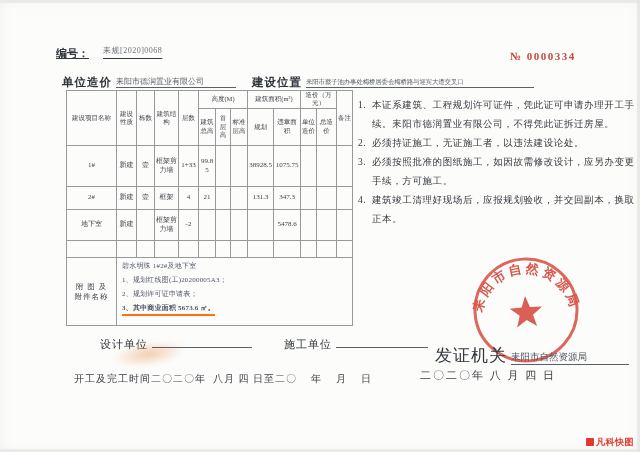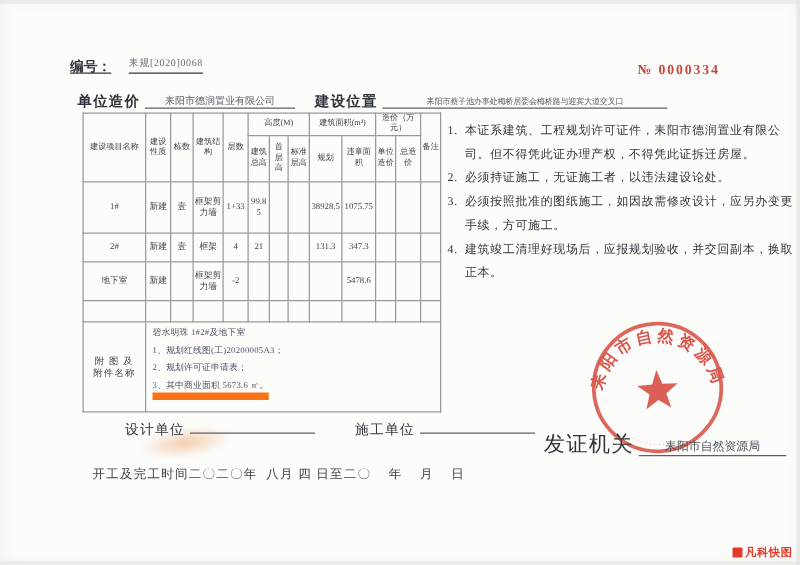--- a/index.html
+++ b/index.html
@@ -11,39 +11,39 @@
   #edge-right{right:0;top:0;width:3px;height:452px;opacity:.7;}
   #edge-bottom{left:0;bottom:0;width:640px;height:3px;opacity:.6;}
 
   
   #serial{position:absolute;left:56px;top:46px;font-size:11px;color:#33383f;font-weight:bold;text-decoration:underline;}
   #serial .val{font-weight:normal;font-size:8px;color:#6a707a;position:relative;top:-4px;margin-left:14px;letter-spacing:.5px;}
   #no-red{position:absolute;left:510px;top:50px;font-size:11px;color:#c8473a;letter-spacing:1.5px;font-weight:bold;}
 
   #orgline{position:absolute;left:62px;top:72px;width:575px;white-space:nowrap;}
   #orgline .lbl{font-size:11.5px;color:#2f343b;font-weight:bold;letter-spacing:1px;}
-  .uval{display:inline-block;border-bottom:1px solid #5c6066;text-align:center;color:#5a606a;vertical-align:baseline;}
+  .uval{display:inline-block;border-bottom:1px solid #5c6066;color:#5a606a;vertical-align:baseline;}
   #org-val{width:120px;font-size:8px;transform:translateY(-2px);}
   #loc-val{width:228px;font-size:6.5px;transform:translateY(-2px);letter-spacing:-.2px;}
   #loc-lbl{margin-left:12px;}
 
   
   #doc-table{position:absolute;left:66px;top:90px;border-collapse:collapse;table-layout:fixed;width:286px;}
   #doc-table th,#doc-table td{border:1px solid #97999b;font-weight:normal;font-size:7px;color:#3e434b;
        text-align:center;vertical-align:middle;padding:0 1px;word-break:break-all;line-height:1.3;overflow:hidden;}
   #doc-table tr.h1 th{height:13px;font-size:6.5px;}
   #doc-table tr.h2 th{height:36px;font-size:6.5px;}
   #doc-table tbody tr:nth-child(1) td{height:40px;}
   #doc-table tbody tr:nth-child(2) td{height:22px;}
   #doc-table tbody tr:nth-child(3) td{height:30px;}
   #doc-table tbody tr:nth-child(4) td{height:16px;}
   #doc-table td.att-label{font-size:7.5px;letter-spacing:1px;white-space:pre-line;height:64px;}
   #doc-table td.att-content{text-align:left;vertical-align:top;padding:4px 5px;}
   .att-line{font-size:7px;color:#4c5368;margin-bottom:5px;letter-spacing:.2px;}
-  .att-line.ul{border-bottom:6px solid #f97316;display:inline-block;padding-bottom:1px;}
+  .att-line.ul{border-bottom:2px solid #f97316;display:inline-block;padding-bottom:1px;font-weight:bold;}
 
   
   #notes{position:absolute;left:352px;top:82px;width:286px;}
   #notes-title{text-align:center;font-size:15px;font-weight:bold;letter-spacing:7px;color:#23272d;}
   #notes-list{list-style:none;margin:14px 0 0 0;padding:0 2px 0 6px;}
   #notes-list li{display:flex;font-size:9.5px;line-height:19px;color:#32373d;letter-spacing:.6px;}
   #notes-list li .num{width:14px;flex:none;}
   #notes-list li .txt{flex:1;}
 
   
@@ -202,21 +202,21 @@
           <div class="att-line ul">3、其中商业面积 5673.6 ㎡。</div>
         </td>
       </tr>
     </tbody>
   </table>
 
   <div id="notes">
     <ul id="notes-list">
       <li>
         <span class="num">1.</span>
-        <span class="txt">本证系建筑、工程规划许可证件，耒阳市德润置业有限公司。但不得凭此证办理产权，不得凭此证拆迁房屋。</span>
+        <span class="txt">本证系建筑、工程规划许可证件，凭此证可申请办理开工手续。耒阳市德润置业有限公司，不得凭此证拆迁房屋。</span>
       </li>
       <li>
         <span class="num">2.</span>
         <span class="txt">必须持证施工，无证施工者，以违法建设论处。</span>
       </li>
       <li>
         <span class="num">3.</span>
         <span class="txt">必须按照批准的图纸施工，如因故需修改设计，应另办变更手续，方可施工。</span>
       </li>
       <li>
@@ -238,20 +238,21 @@
     <text font-size="5" fill="#d23b2e" letter-spacing="2">
       <textPath href="#sealArcB" startOffset="10%">·········</textPath>
     </text>
     <polygon fill="#d23b2e" opacity="0.95" points="60,46 64.1,57.3 76.2,57.7 66.7,65.2 70,76.8 60,70 50,76.8 53.3,65.2 43.8,57.7 55.9,57.3"></polygon>
   </svg>
 
   <div id="issuer-line">
     <span class="lbl">发证机关</span>
     <span id="issuer-val" class="uval">耒阳市自然资源局</span>
   </div>
+  <div id="issue-date">二〇二〇年  八  月 四  日</div>
 
   <div id="units-line">
     <span class="lbl">设计单位</span>
     <span id="design-blank" class="blank-line"></span>
     <span id="constr-lbl" class="lbl">施工单位</span>
     <span id="constr-blank" class="blank-line"></span>
   </div>
 
   <div id="time-line">开工及完工时间二〇二〇年  八月 四 日至二〇    年    月    日</div>
 

